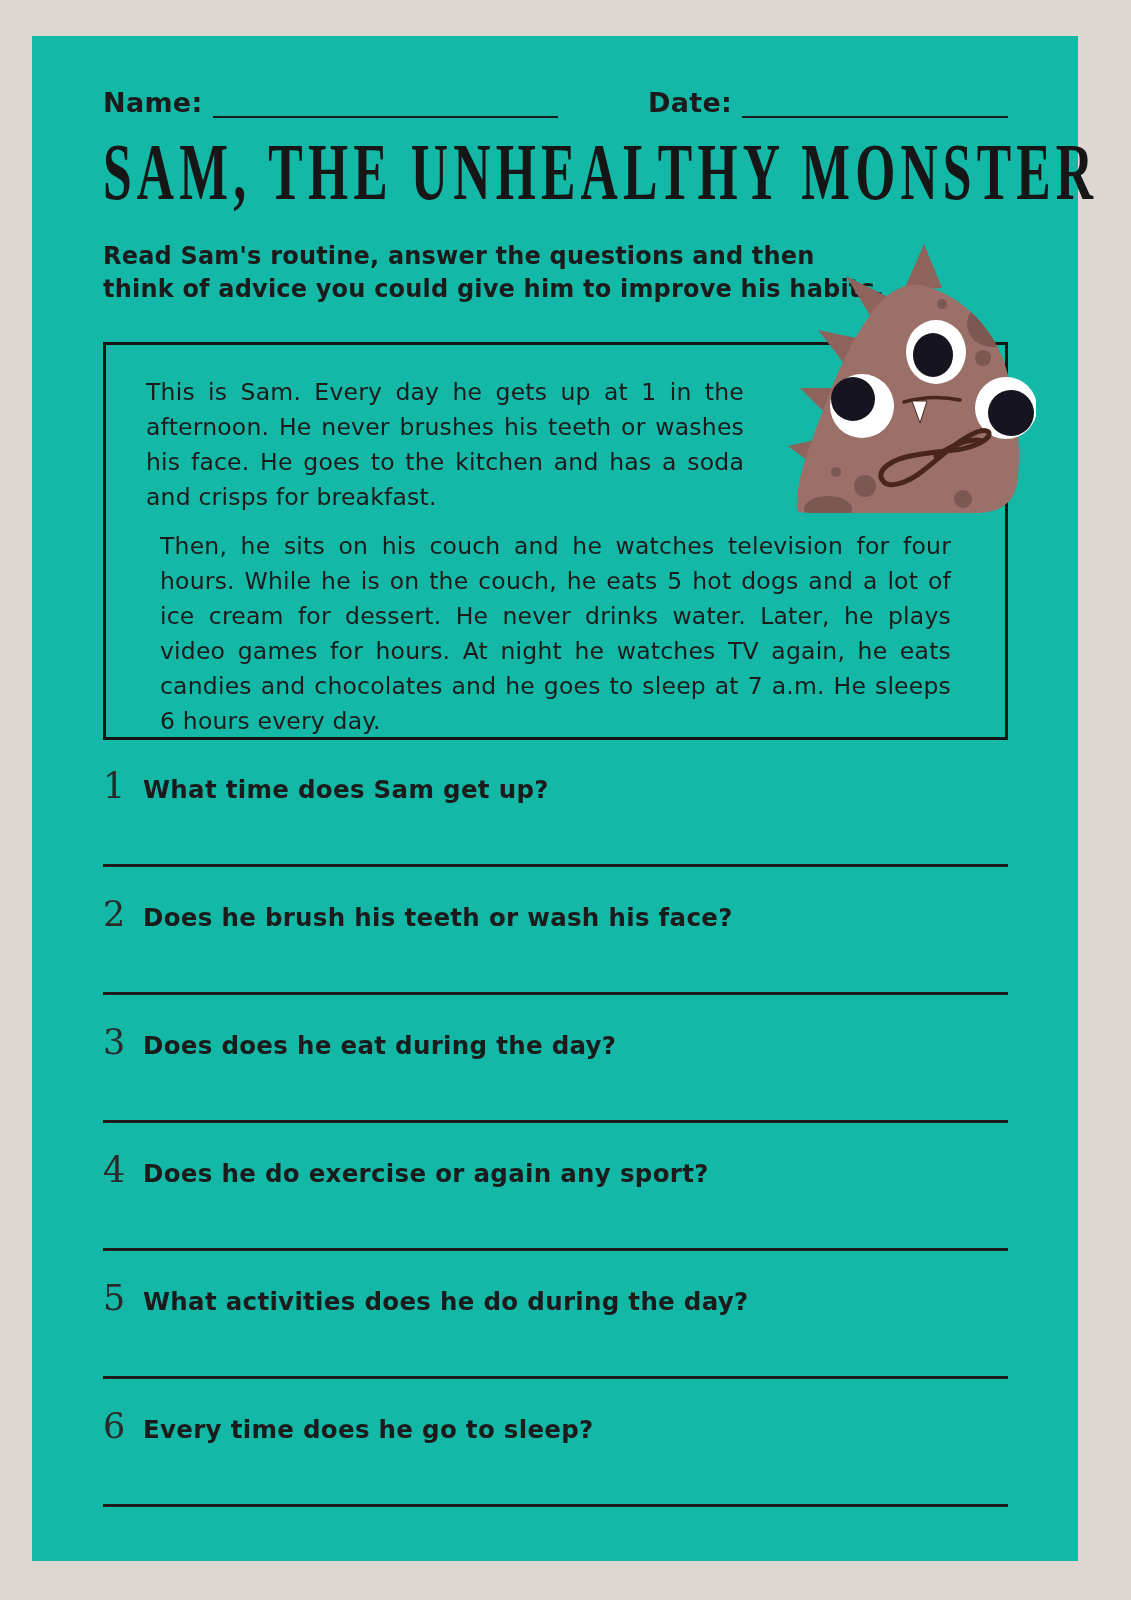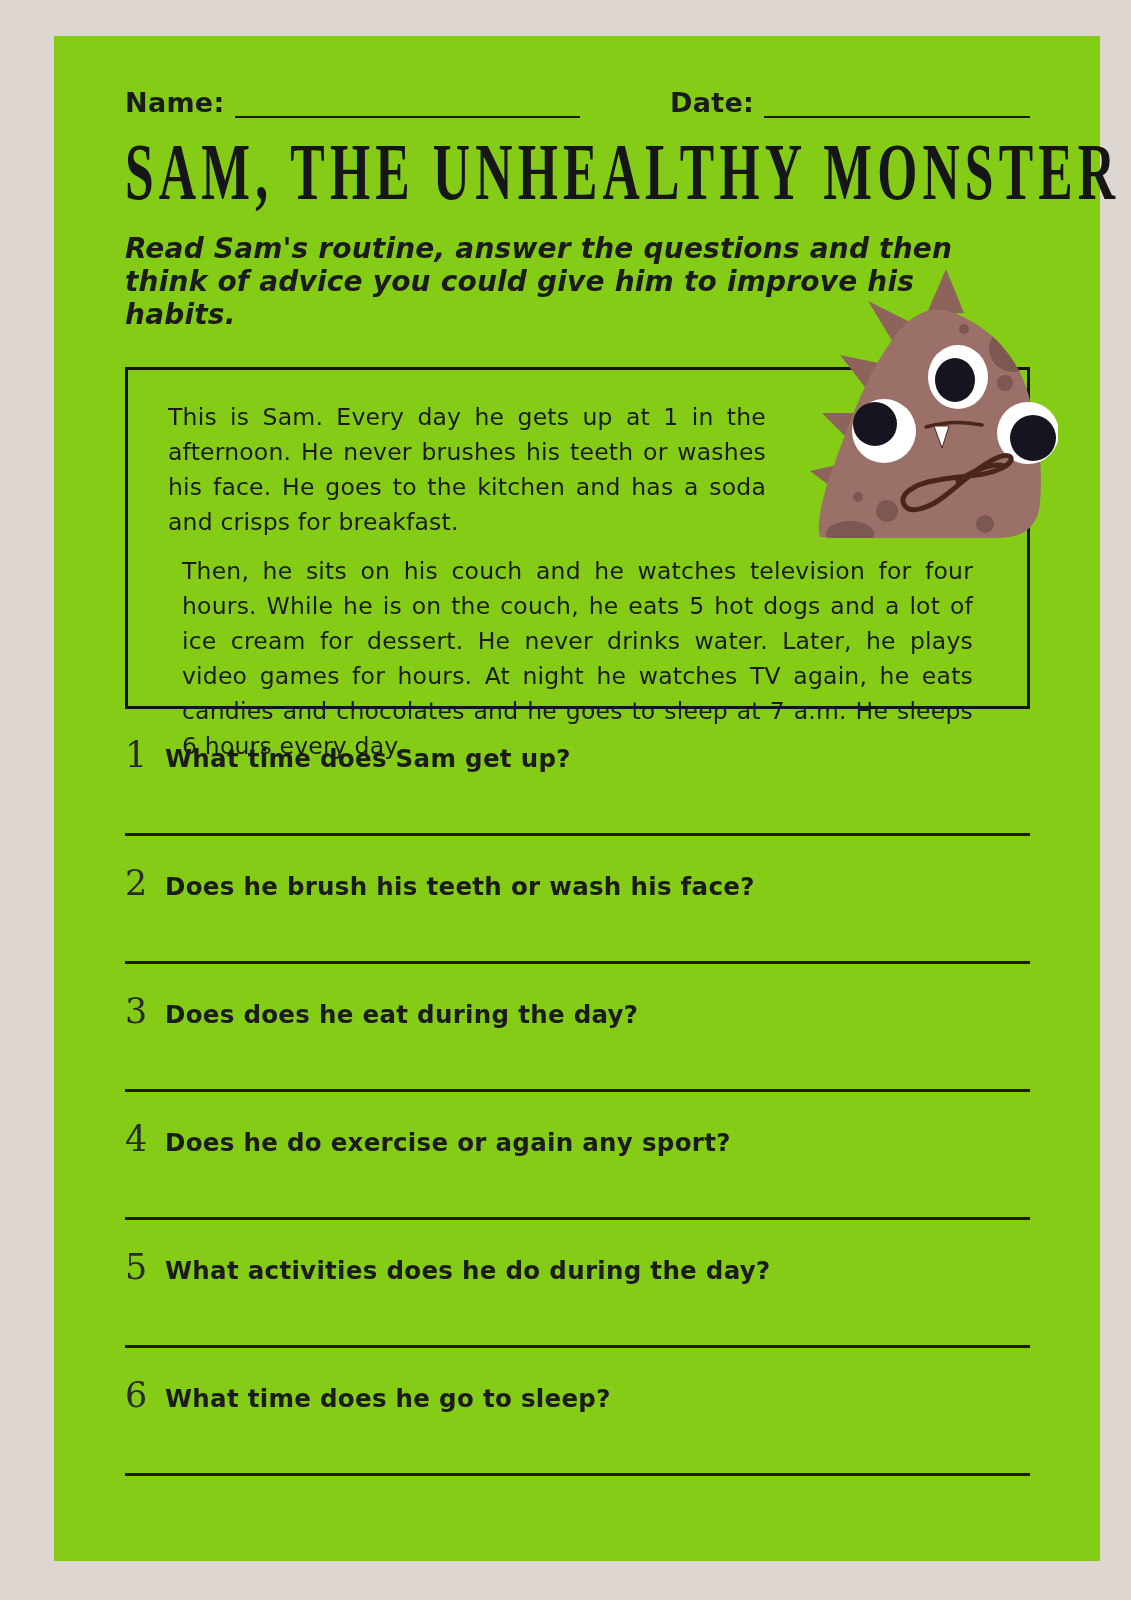--- a/index.html
+++ b/index.html
@@ -5,23 +5,23 @@
   html,body { margin:0; padding:0; }
   body {
     width:1131px; height:1600px;
     background:#ded6d1;
     position:relative;
     font-family:"DejaVu Sans","Liberation Sans",sans-serif;
     color:#1b1b1b;
     overflow:hidden;
   }
   .page {
-    position:absolute; left:54px; top:36px;
+    position:absolute; left:32px; top:36px;
     width:1046px; height:1525px;
-    background:#84cc16;
+    background:#14b8a6;
     box-sizing:border-box;
     padding:44px 70px 0 71px;
   }
   
   .header-row { display:flex; align-items:flex-end; height:38px; }
   .field { display:flex; align-items:flex-end; font-size:27px; font-weight:600; letter-spacing:0.3px; }
   .field-name { width:455px; margin-right:90px; }
   .field-date { flex:1;justify-content:space-between; }
   .field-label { white-space:nowrap; padding-right:10px; line-height:1.1; }
   .write-line { flex:1; border-bottom:2.5px solid #1b1b1b; height:30px; }
@@ -29,28 +29,28 @@
   .title-wrap { height:76px; margin-top:22px; display:flex; overflow:visible; }
   .title {
     font-family:"Liberation Serif","DejaVu Serif",serif;
     font-weight:700; font-size:60px; letter-spacing:6px;
     white-space:nowrap;
     transform:scale(0.86,1.34);
     transform-origin:left center;
     color:#161616;
   }
   
-  .instructions { margin-top:16px; font-size:28px; font-weight:700; line-height:33px; letter-spacing:0.2px;font-style:italic; }
+  .instructions { margin-top:24px; font-size:24px; font-weight:700; line-height:33px; letter-spacing:0.2px; }
   .instructions span { display:block; }
   
   .passage-box {
     margin-top:36px;
     border:3px solid #141414;
     box-sizing:border-box;
-    width:905px; height:342px;
+    width:905px; height:398px;
     padding:30px 40px 0 40px;
     position:relative;
     font-size:23.5px; line-height:35px;
     letter-spacing:0.2px;
   }
   .para1 { width:598px; text-align:justify; }
   .para2 { margin-top:22px; text-align:justify; }
   .monster { position:absolute; top:-105px; left:680px; width:250px; height:282px; }
   
   .questions { margin-top:26px; }
@@ -179,19 +179,19 @@
       <div class="q-row">
         <span class="q-num">5</span>
         <span class="q-text">What activities does he do during the day?</span>
       </div>
       <div class="answer-line"></div>
     </div>
 
     <div class="question">
       <div class="q-row">
         <span class="q-num">6</span>
-        <span class="q-text">What time does he go to sleep?</span>
+        <span class="q-text">Every time does he go to sleep?</span>
       </div>
       <div class="answer-line"></div>
     </div>
 
   </div>
 </div>
 
 </body></html>

